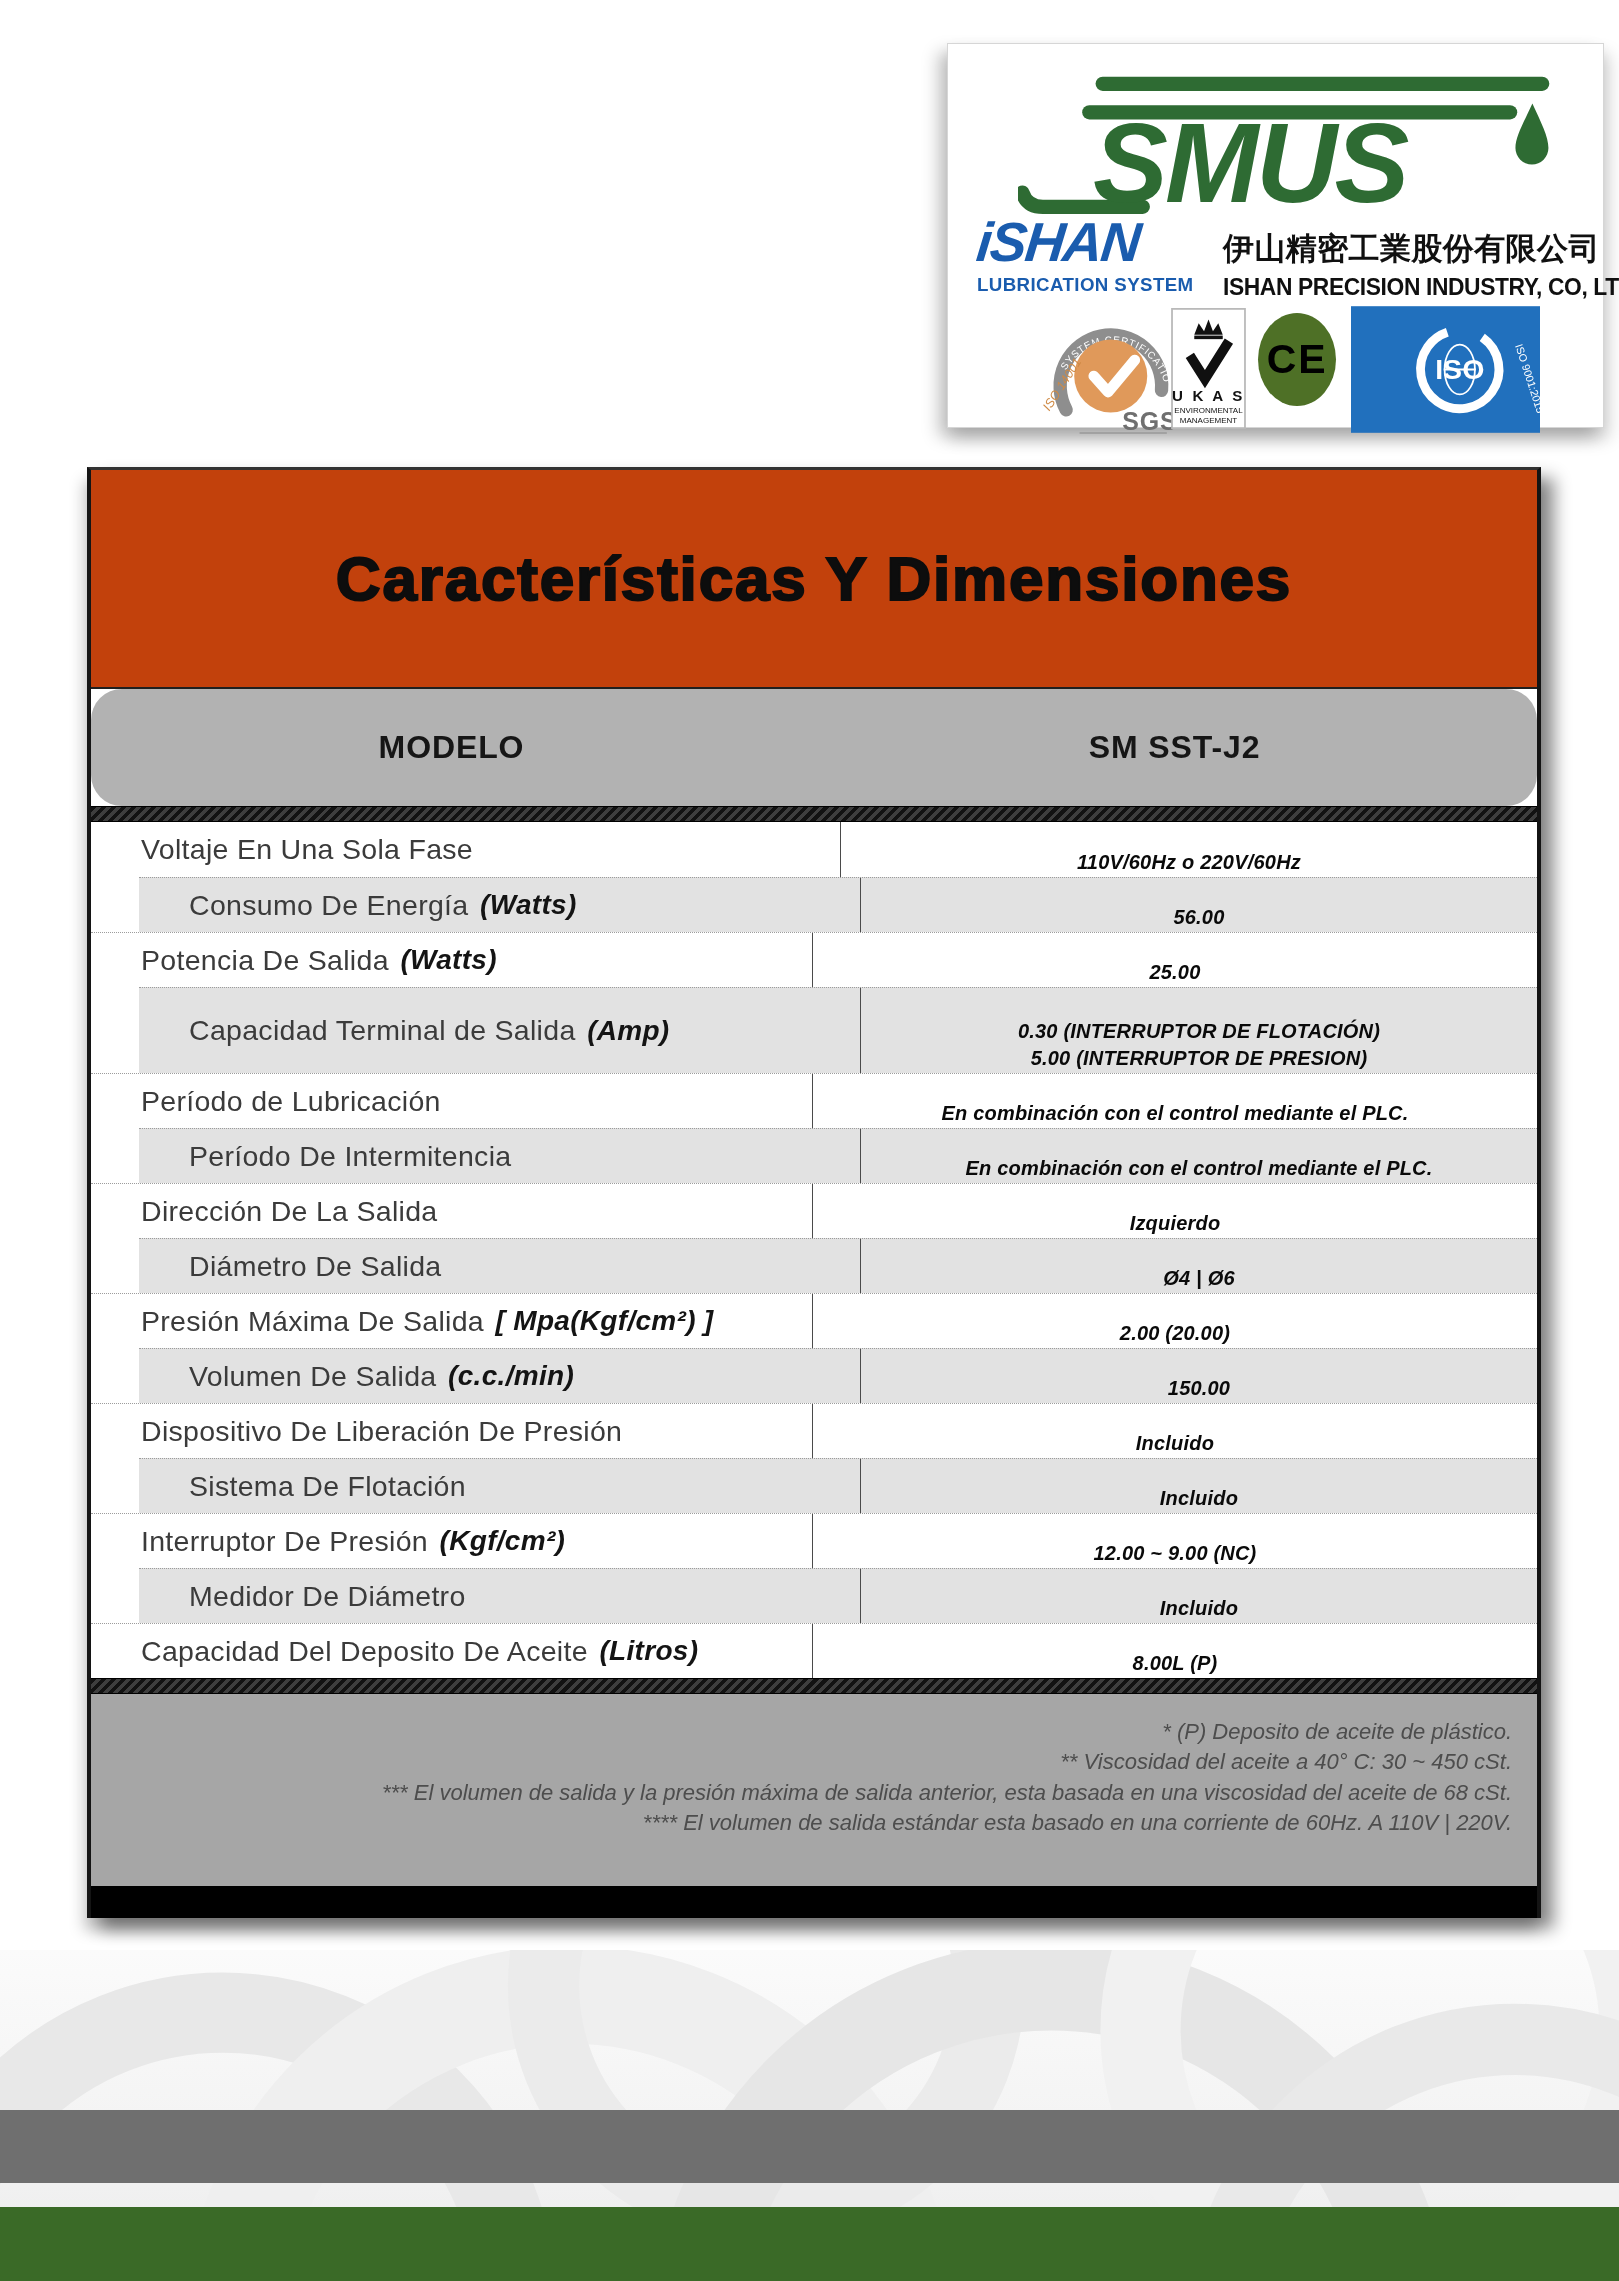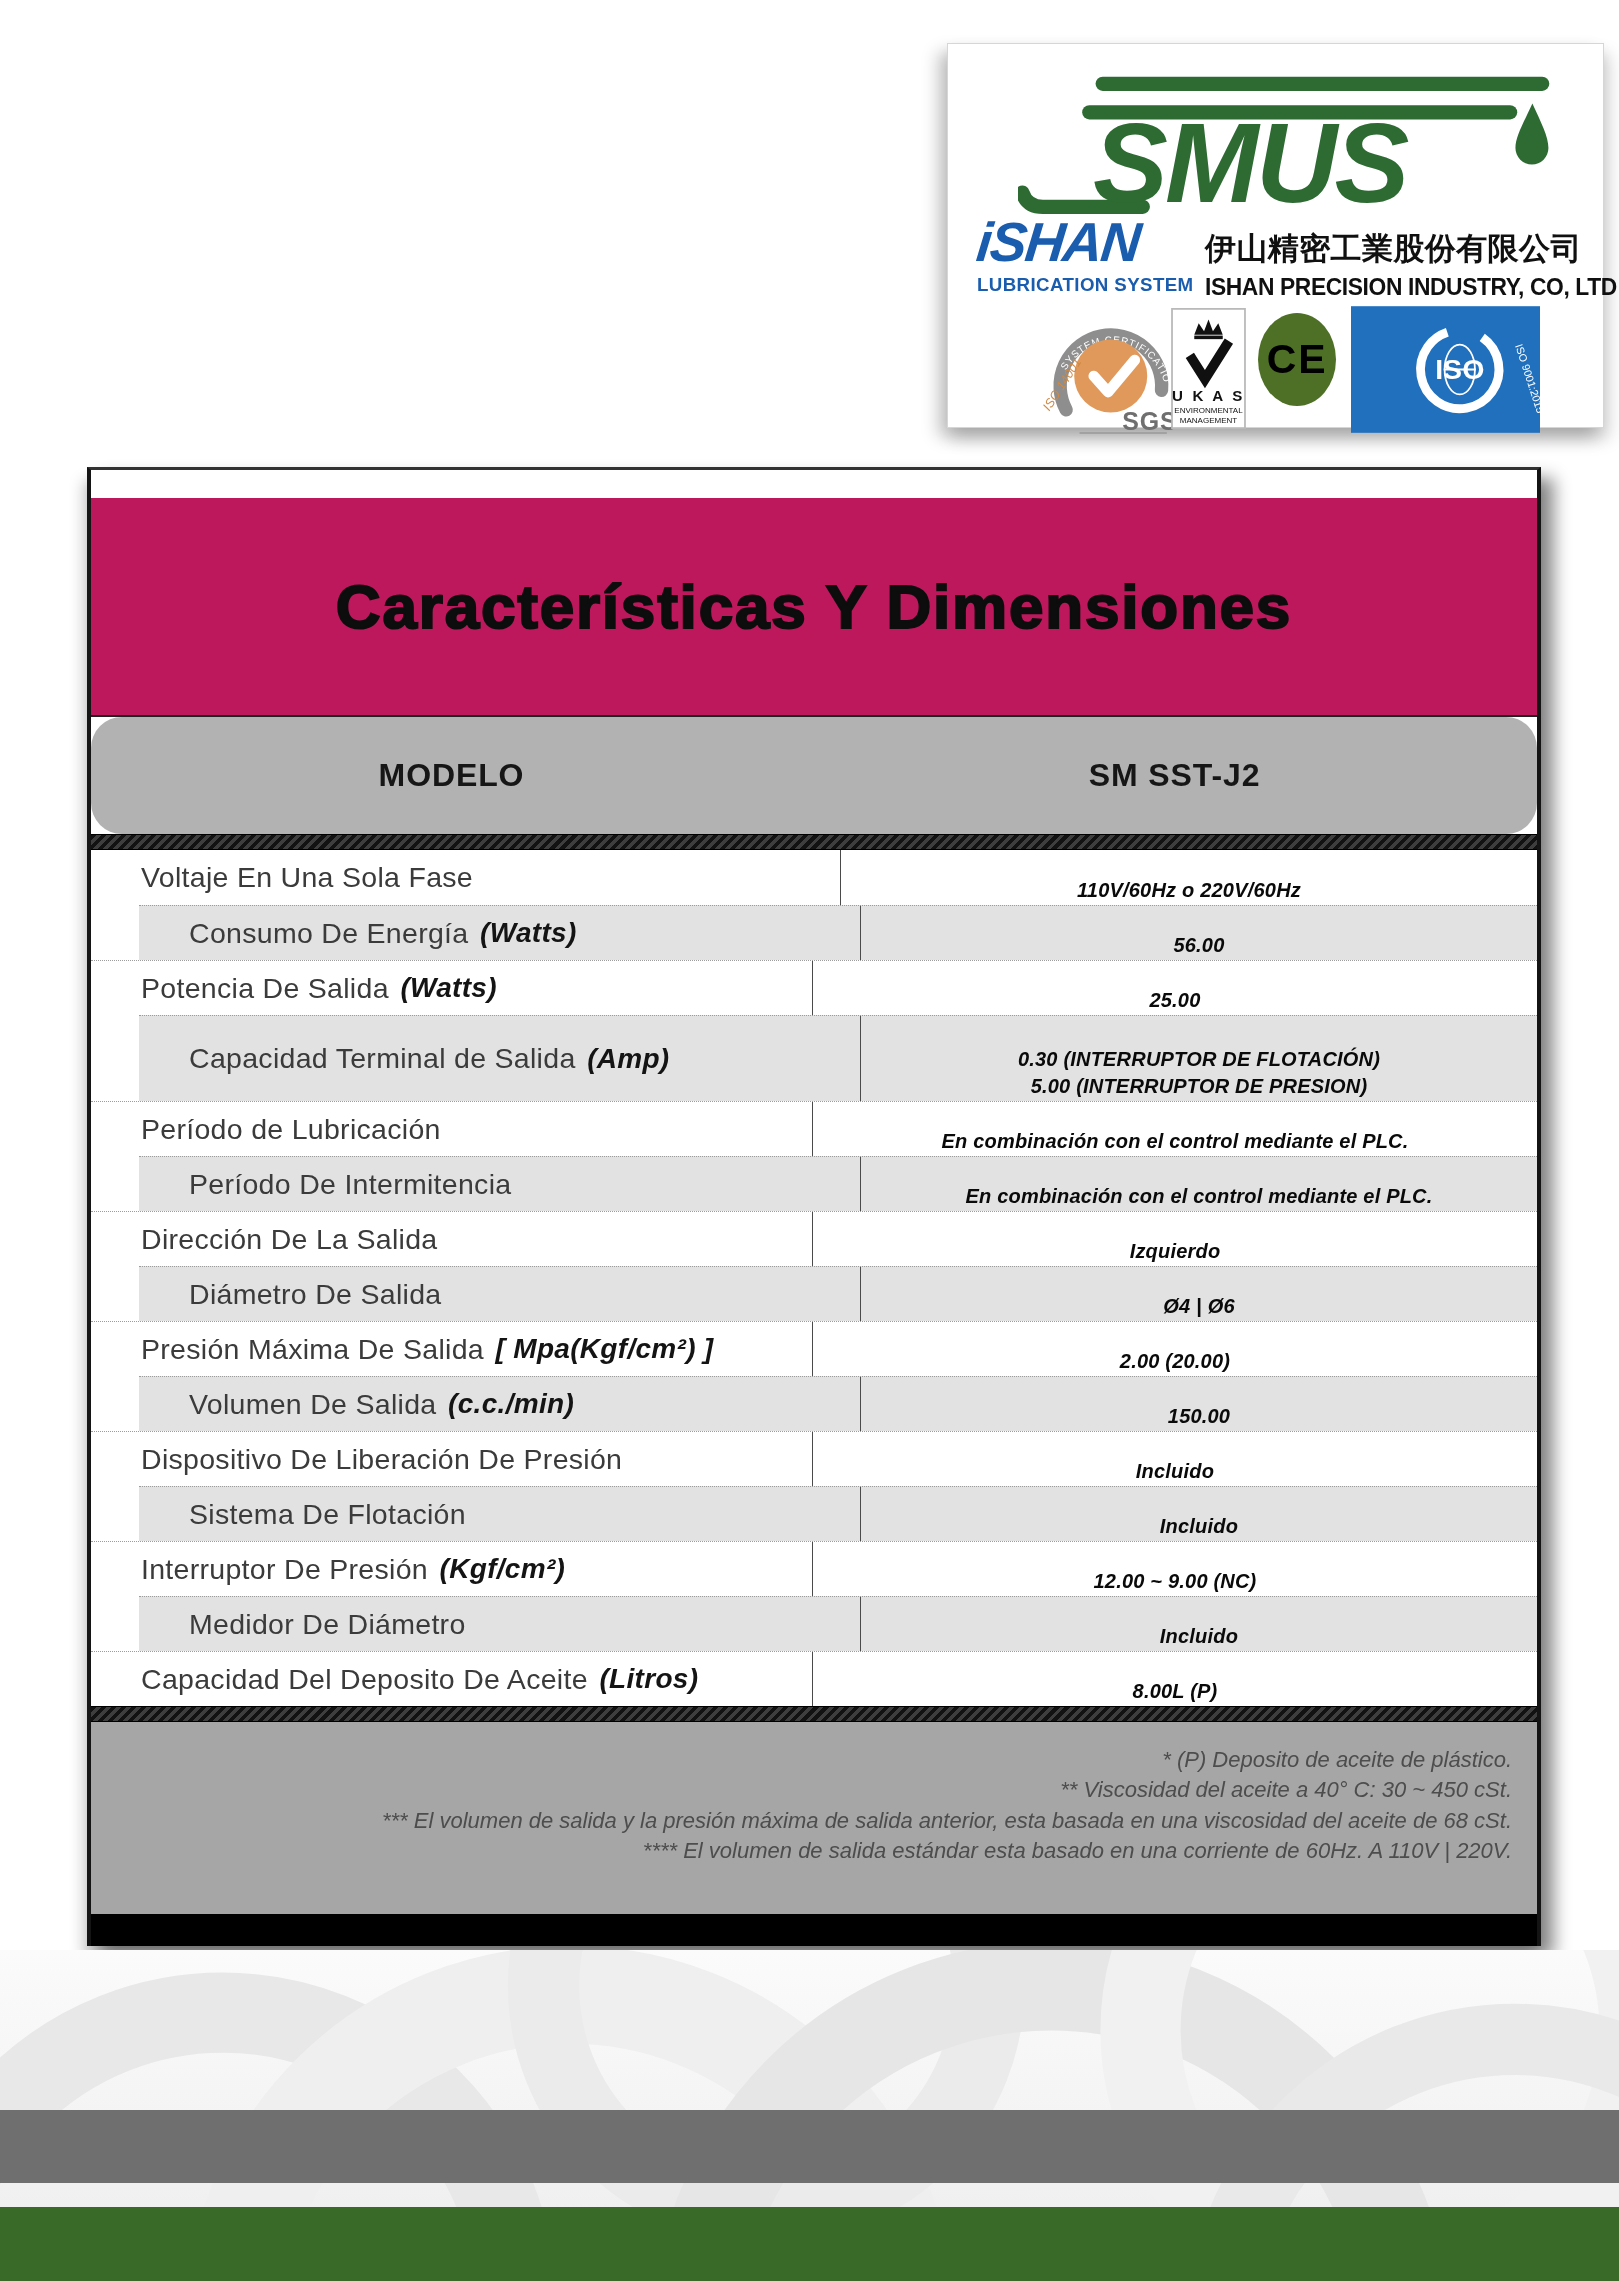--- a/index.html
+++ b/index.html
@@ -15,42 +15,42 @@
     background:#ffffff;border:0.9px solid #d6d6d6;
     box-shadow:-9px 9px 16px rgba(0,0,0,.22),5.3px 10.7px 16px rgba(0,0,0,.18);
   }
   .smus-svg{position:absolute;left:70px;top:12.5px;width:575px;height:165px;}
   .ishan-block{position:absolute;left:29px;top:171px;width:223px;}
   .ishan-word{
     font-size:55px;font-weight:bold;font-style:italic;color:#1a5cae;
     transform:skewX(-6deg);letter-spacing:-1.8px;line-height:1.0;
   }
   .ishan-sub{font-size:18.7px;font-weight:bold;color:#1a5cae;letter-spacing:0.4px;margin-top:3.6px;}
-  .company-block{position:absolute;left:257px;top:184px;width:383px;}
+  .company-block{position:absolute;left:275px;top:184px;width:383px;}
   .company-cn{font-size:31px;font-weight:bold;color:#101010;letter-spacing:0.4px;white-space:nowrap;}
   .company-en{font-size:24px;font-weight:bold;color:#101010;letter-spacing:-0.4px;
     transform:scaleX(.95);transform-origin:left;white-space:nowrap;margin-top:2.7px;}
   .badge{position:absolute;}
   .badge-sgs{left:87px;top:257px;width:147px;height:134px;}
   .badge-ukas{left:223px;top:264px;width:75px;height:121px;}
   .badge-ce{left:310px;top:269px;width:78px;height:93px;background:#4e7026;border-radius:50%;
     display:flex;align-items:center;justify-content:center;}
   .badge-ce span{color:#000000;font-size:41px;font-weight:bold;letter-spacing:1.8px;}
   .badge-iso{left:403px;top:262px;width:189px;height:127px;}
 
   
   .card{
     position:absolute;left:87px;top:467px;width:1454px;
     border-left:4.5px solid #141414;border-right:4.5px solid #141414;border-top:3.6px solid #333;
     box-shadow:12.5px 10.7px 16px rgba(0,0,0,.45),-3.6px 12.5px 14.3px rgba(0,0,0,.22);
     background:#fff;
   }
   .card-title{
-    height:219px;background:#be185d;border-bottom:2.7px solid #1f1f1f;
-    display:flex;align-items:center;justify-content:center;margin-top:28px;
+    height:219px;background:#c2410c;border-bottom:2.7px solid #1f1f1f;
+    display:flex;align-items:center;justify-content:center;
   }
   .card-title h1{
     margin:0;font-size:62px;font-weight:bold;color:#0d0d0d;
     -webkit-text-stroke:2.1px #0d0d0d;letter-spacing:1.8px;
   }
   .model-row{
     height:117px;background:#b2b2b2;
     display:grid;grid-template-columns:721px 1fr;align-items:center;border-radius:31px;
   }
   .model-row div{

